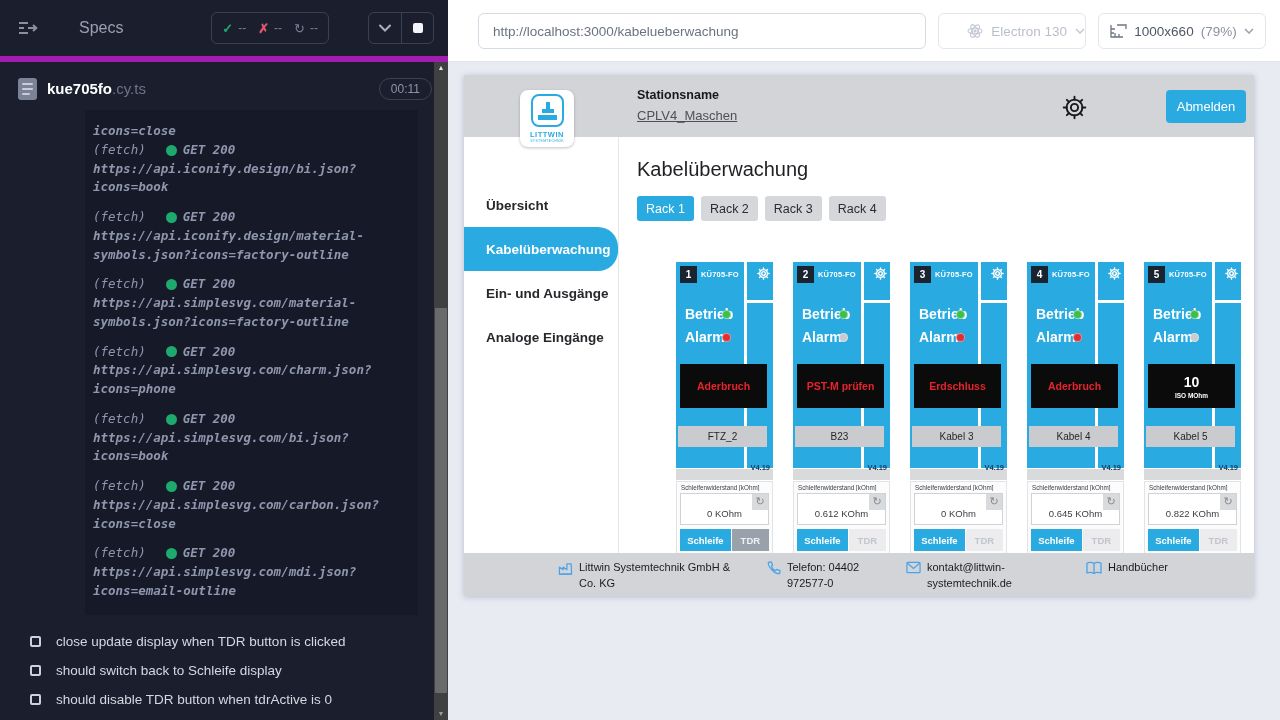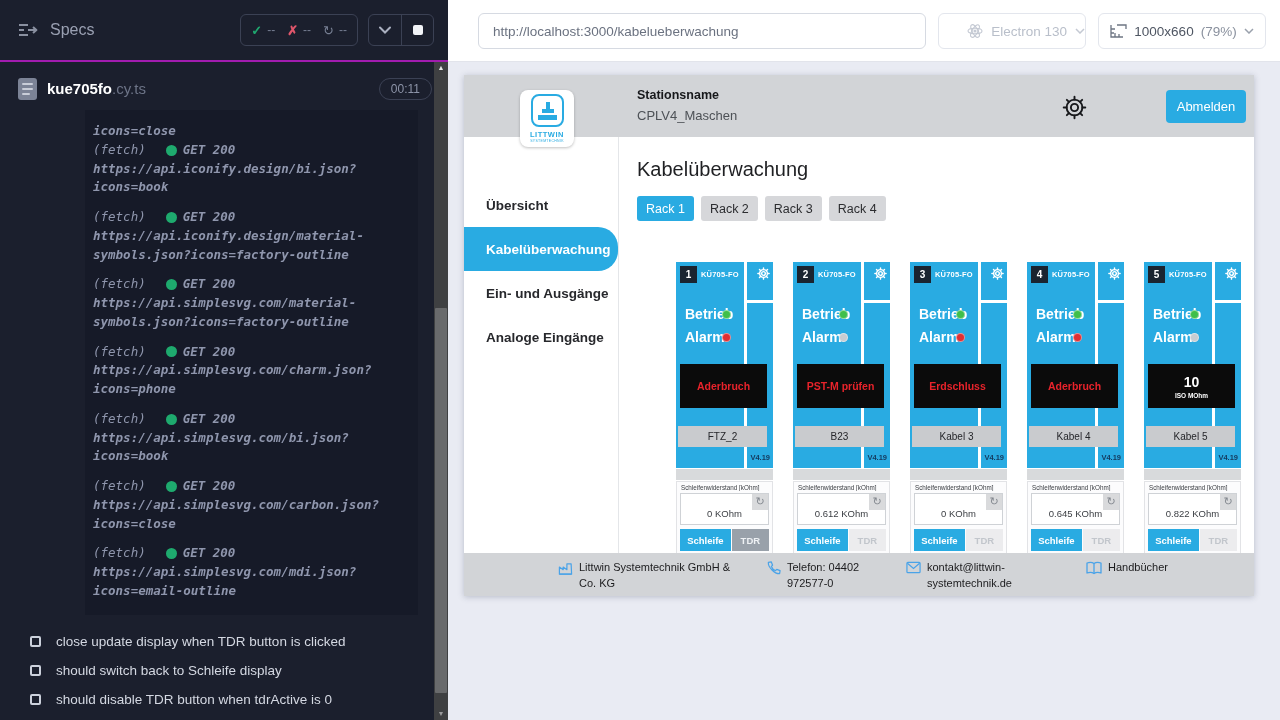--- a/index.html
+++ b/index.html
@@ -1,21 +1,21 @@
 <!DOCTYPE html>
 <html><head>
 <meta charset="utf-8">
 <style>
   * { margin:0; padding:0; box-sizing:border-box; }
   html,body { width:1280px; height:720px; overflow:hidden; font-family:"Liberation Sans", sans-serif; }
   body { position:relative; background:#e9ebf3; }
 
   
   #runner { position:absolute; left:0; top:0; width:448px; height:720px; background:#1b1f2d; color:#d6dae4; }
-  .runner-header { height:62px; display:flex; align-items:center; padding:0 14px 0 18px; border-bottom:2px solid #a21caf; }
+  .runner-header { height:62px; display:flex; align-items:center; padding:0 14px 0 18px; border-bottom:6px solid #a21caf;gap:29px; }
   .menu-ic { margin-right:12px; display:flex; }
   .specs-label { color:#9aa0b2; font-size:16px; }
   .rh-spacer { flex:1; }
   .stats-box { display:flex; align-items:center; height:32px; border:1px solid #3b4154; border-radius:6px; padding:0 10px; gap:4px; font-size:12px; color:#767e92; }
   .stat { display:flex; align-items:center; gap:5px; margin-right:8px; }
   .stat:last-child { margin-right:0; }
   .ic-check { color:#1fa76f; font-weight:bold; font-size:13px; }
   .ic-cross { color:#e0566b; font-weight:bold; font-size:13px; }
   .ic-refresh { color:#767e92; font-size:13px; }
   .controls-box { display:flex; align-items:stretch; height:32px; border:1px solid #3b4154; border-radius:6px; margin-left:10px; overflow:hidden; }
@@ -66,21 +66,21 @@
   .logo-card { position:absolute; left:56px; top:15px; width:54px; height:57px; background:#ffffff; border-radius:8px; box-shadow:0 1px 3px rgba(0,0,0,.25); z-index:5; display:flex; flex-direction:column; align-items:center; padding-top:4px; }
   .logo-mark { width:33px; height:33px; border:2px solid #29abe2; border-radius:8px; position:relative; }
   .logo-mark i { position:absolute; background:#29abe2; left:7px; }
   .logo-mark i:nth-child(1){ top:6px; left:13px; width:4px; height:11px; }
   .logo-mark i:nth-child(2){ top:13px; left:9px; width:12px; height:4px; }
   .logo-mark i:nth-child(3){ top:19px; left:5px; width:19px; height:5px; }
   .logo-title { color:#29abe2; font-size:7.5px; font-weight:bold; letter-spacing:.5px; margin-top:3px; }
   .logo-sub { color:#29abe2; font-size:3.5px; letter-spacing:.3px; }
   .station { position:absolute; left:173px; top:13px; }
   .station-label { font-size:12.5px; font-weight:bold; color:#17181b; }
-  .station-value { font-size:13px; color:#4d5156; margin-top:6px; }
+  .station-value { font-size:13px; color:#4d5156; margin-top:6px;text-decoration:underline; }
   .gear-btn { position:absolute; left:596px; top:18px; width:28px; height:28px; display:flex; align-items:center; justify-content:center; cursor:pointer; }
   .logout-btn { position:absolute; right:8px; top:15px; width:80px; height:33px; background:#29abe2; border:none; border-radius:4px; color:#ffffff; font-size:13px; font-family:"Liberation Sans", sans-serif; cursor:pointer; }
 
   .app-body { position:absolute; top:62px; bottom:43px; left:0; right:0; display:flex; overflow:hidden; }
   .sidebar { width:155px; border-right:1px solid #e4e6e9; padding-top:46px; flex:none; }
   .side-item { height:44px; display:flex; align-items:center; padding-left:22px; font-size:13.5px; font-weight:bold; color:#27282c; cursor:pointer; }
   .side-item.active { background:#29abe2; color:#ffffff; border-radius:0 20px 20px 0; }
 
   .main { flex:1; padding:20px 0 0 18px; position:relative; }
   .main-title { font-size:20px; color:#1f2023; line-height:24px; }
@@ -99,21 +99,21 @@
   .leds { position:absolute; left:9px; top:44px; }
   .led-row { display:flex; align-items:center; gap:7px; margin-bottom:7px; }
   .led-label { color:#ffffff; font-weight:bold; font-size:14px; width:30px; }
   .led { width:9px; height:9px; border-radius:50%; border:1px solid rgba(255,255,255,.45); }
   .led-betrieb { background:#3fbf4a; }
   .display { position:absolute; left:4px; top:102px; width:87px; height:44px; background:#0b0b0b; z-index:2; display:flex; flex-direction:column; align-items:center; justify-content:center; }
   .display-text { color:#e8232b; font-weight:bold; font-size:10.5px; }
   .display-value { color:#ffffff; font-weight:bold; font-size:14px; }
   .display-unit { color:#ffffff; font-weight:bold; font-size:6.5px; margin-top:2px; }
   .cable-bar { position:absolute; left:2px; top:164px; width:89px; height:21px; background:#c9cbce; color:#25262a; font-size:10px; line-height:21px; text-align:center; z-index:2; }
-  .version { position:absolute; right:3px; top:191px; font-size:7.5px; font-weight:bold; color:#14395d; }
+  .version { position:absolute; right:3px; top:201px; font-size:7.5px; font-weight:bold; color:#14395d; }
   .gray-band { height:11px; background:#d8dadc; margin-top:1px; }
   .panel { border:1px solid #e2e3e6; background:#fcfcfd; margin-top:1px; padding:2px 3px 3px; }
   .meas-label { font-size:6.3px; color:#3a3d42; margin:0 0 2px 1px; white-space:nowrap; overflow:hidden; }
   .meas-box { position:relative; height:32px; background:#ffffff; border:1px solid #cfd2d6; display:flex; align-items:flex-end; justify-content:center; padding-bottom:5px; }
   .refresh-btn { position:absolute; top:0; right:0; width:16px; height:16px; background:#d9dadc; color:#82878e; font-size:11px; line-height:15px; text-align:center; cursor:pointer; font-style:normal; }
   .meas-value { font-size:9.5px; color:#3a3d42; }
   .card-btns { display:flex; margin-top:4px; height:22px; gap:1px; }
   .btn-schleife { width:57%; background:#29abe2; color:#ffffff; font-weight:bold; font-size:9.5px; display:flex; align-items:center; justify-content:center; cursor:pointer; }
   .btn-tdr { flex:1; font-weight:bold; font-size:9.5px; display:flex; align-items:center; justify-content:center; cursor:pointer; }
   .btn-tdr.tdr-gray { background:#99a1aa; color:#eef1f4; }

